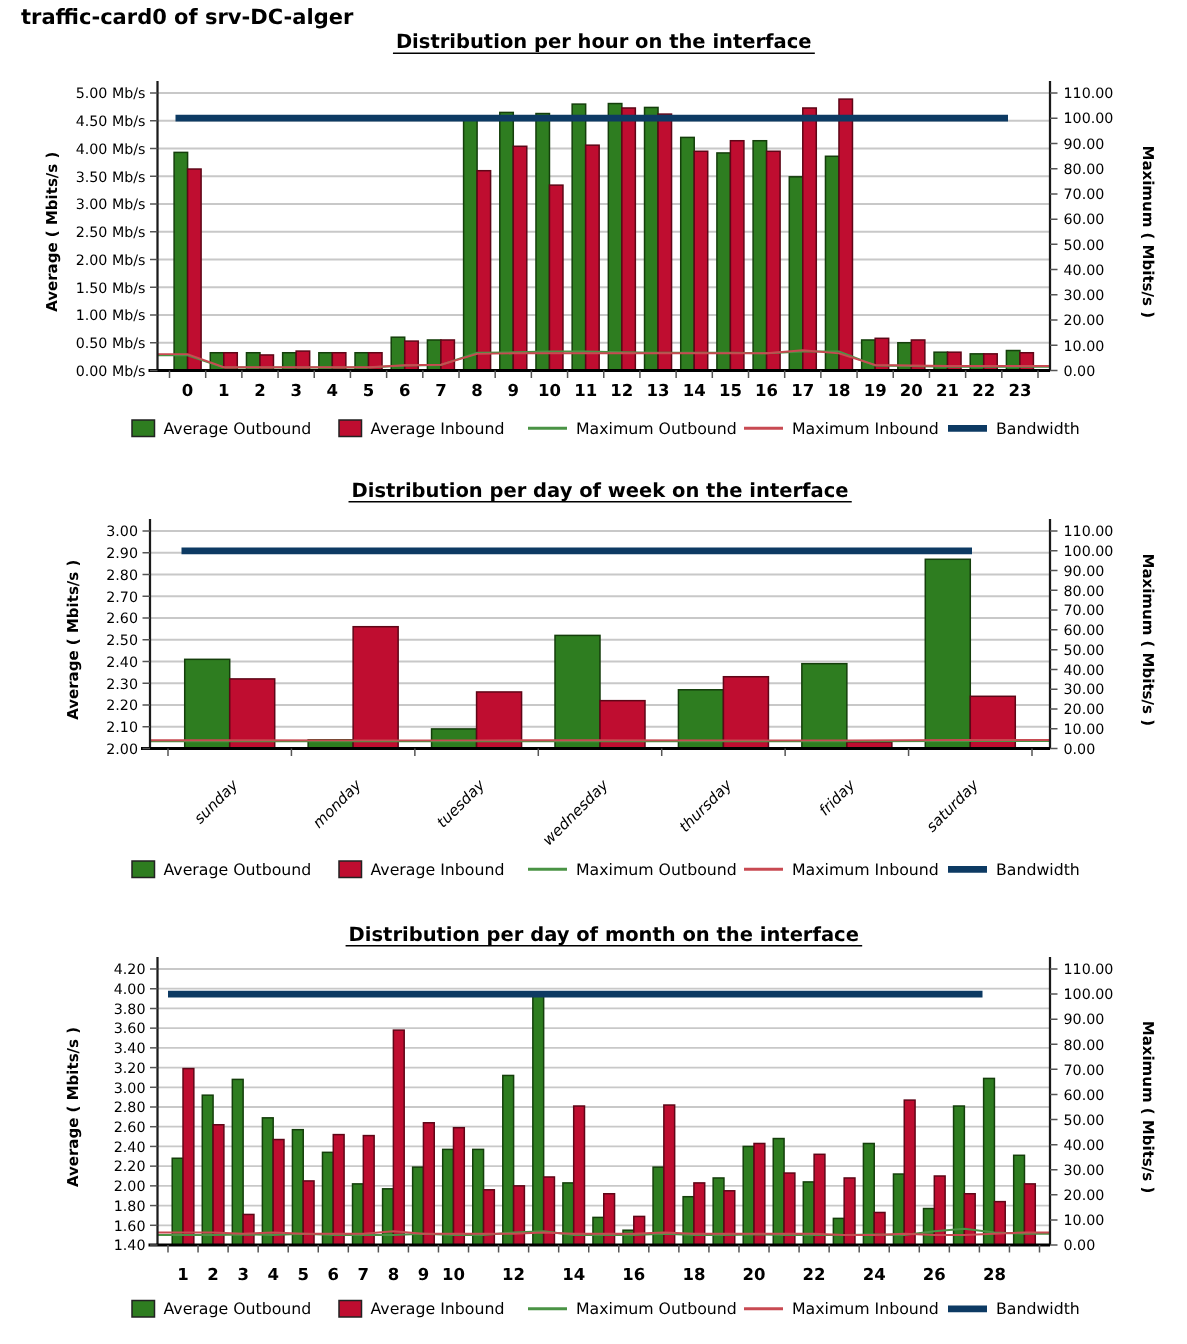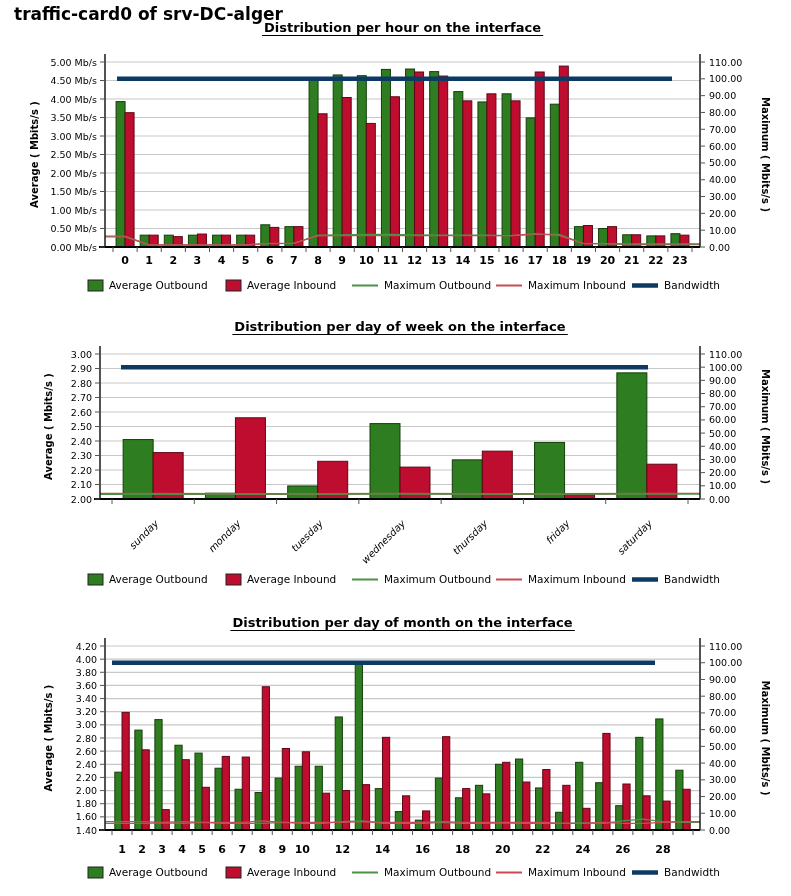--- a/index.html
+++ b/index.html
@@ -1,18 +1,18 @@
 <!DOCTYPE html>
 <html><head>
 <meta charset="utf-8">
 <style>
   html,body{margin:0;padding:0;background:#ffffff;}
   .page{position:relative;width:791px;height:896px;background:#ffffff;
         font-family:"DejaVu Sans", sans-serif;overflow:hidden;}
-  .page-title{position:absolute;left:14px;top:4px;font-size:17px;font-weight:bold;color:#000;}
+  .page-title{position:absolute;left:14px;top:4px;font-size:14px;font-weight:bold;color:#000;}
   svg{display:block;}
   svg text{font-family:"DejaVu Sans", sans-serif;fill:#000;}
   .ctitle{font-size:13px;font-weight:bold;}
   .ytick{font-size:9.5px;}
   .xtick{font-size:11px;font-weight:bold;}
   .xtick-rot{font-size:10px;font-style:italic;}
   .atitle{font-size:10px;font-weight:bold;}
   .legend-label{font-size:10.5px;}
 </style>
 </head>

